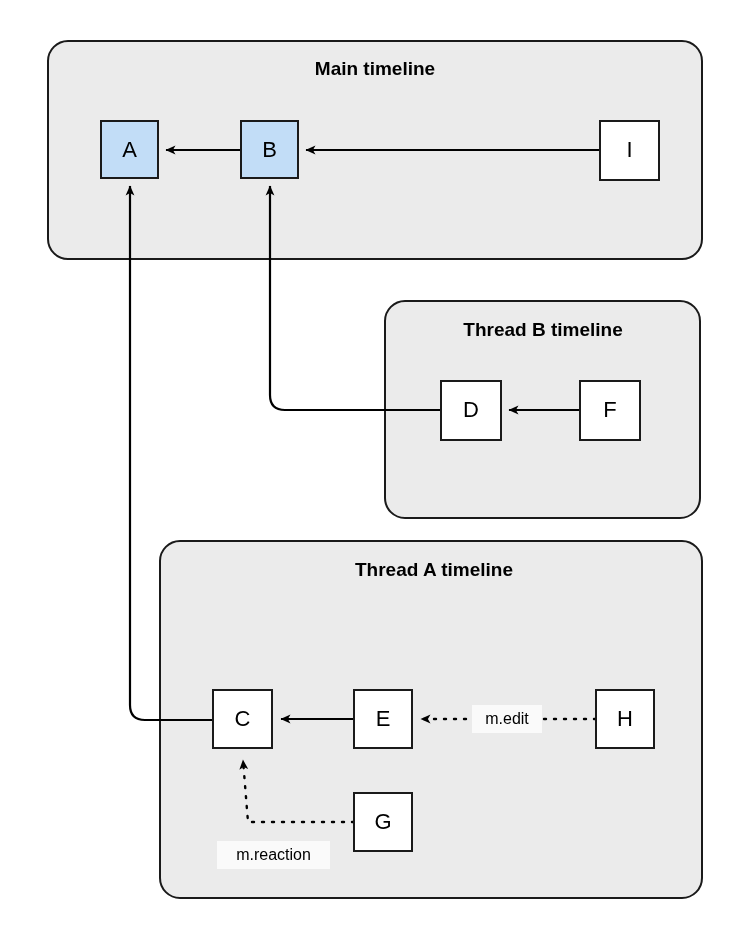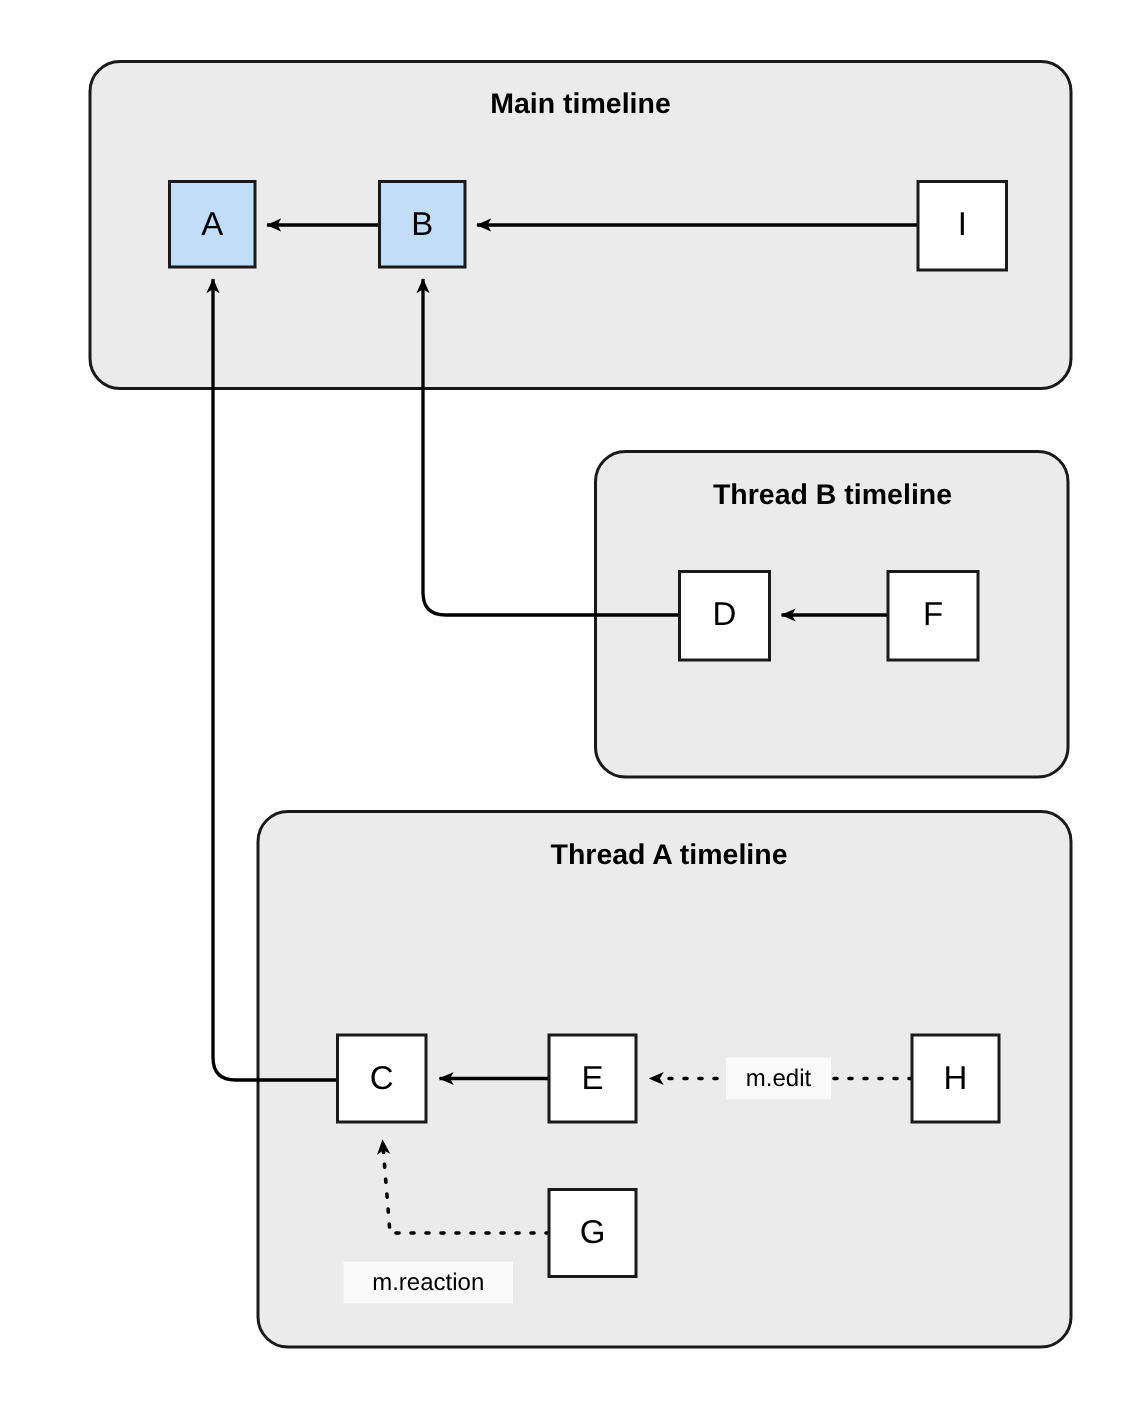--- a/index.html
+++ b/index.html
@@ -9,21 +9,21 @@
   }
   body {
     width: 756px;
     height: 942px;
     font-family: "Liberation Sans", sans-serif;
     position: relative;
     overflow: hidden;
   }
   #diagram-root {
     position: absolute;
-    left: 12px;
+    left: 0;
     top: 0;
     width: 604px;
     height: 942px;
   }
   svg.diagram-canvas {
     position: absolute;
     left: 0;
     top: 0;
     width: 756px;
     height: 942px;

